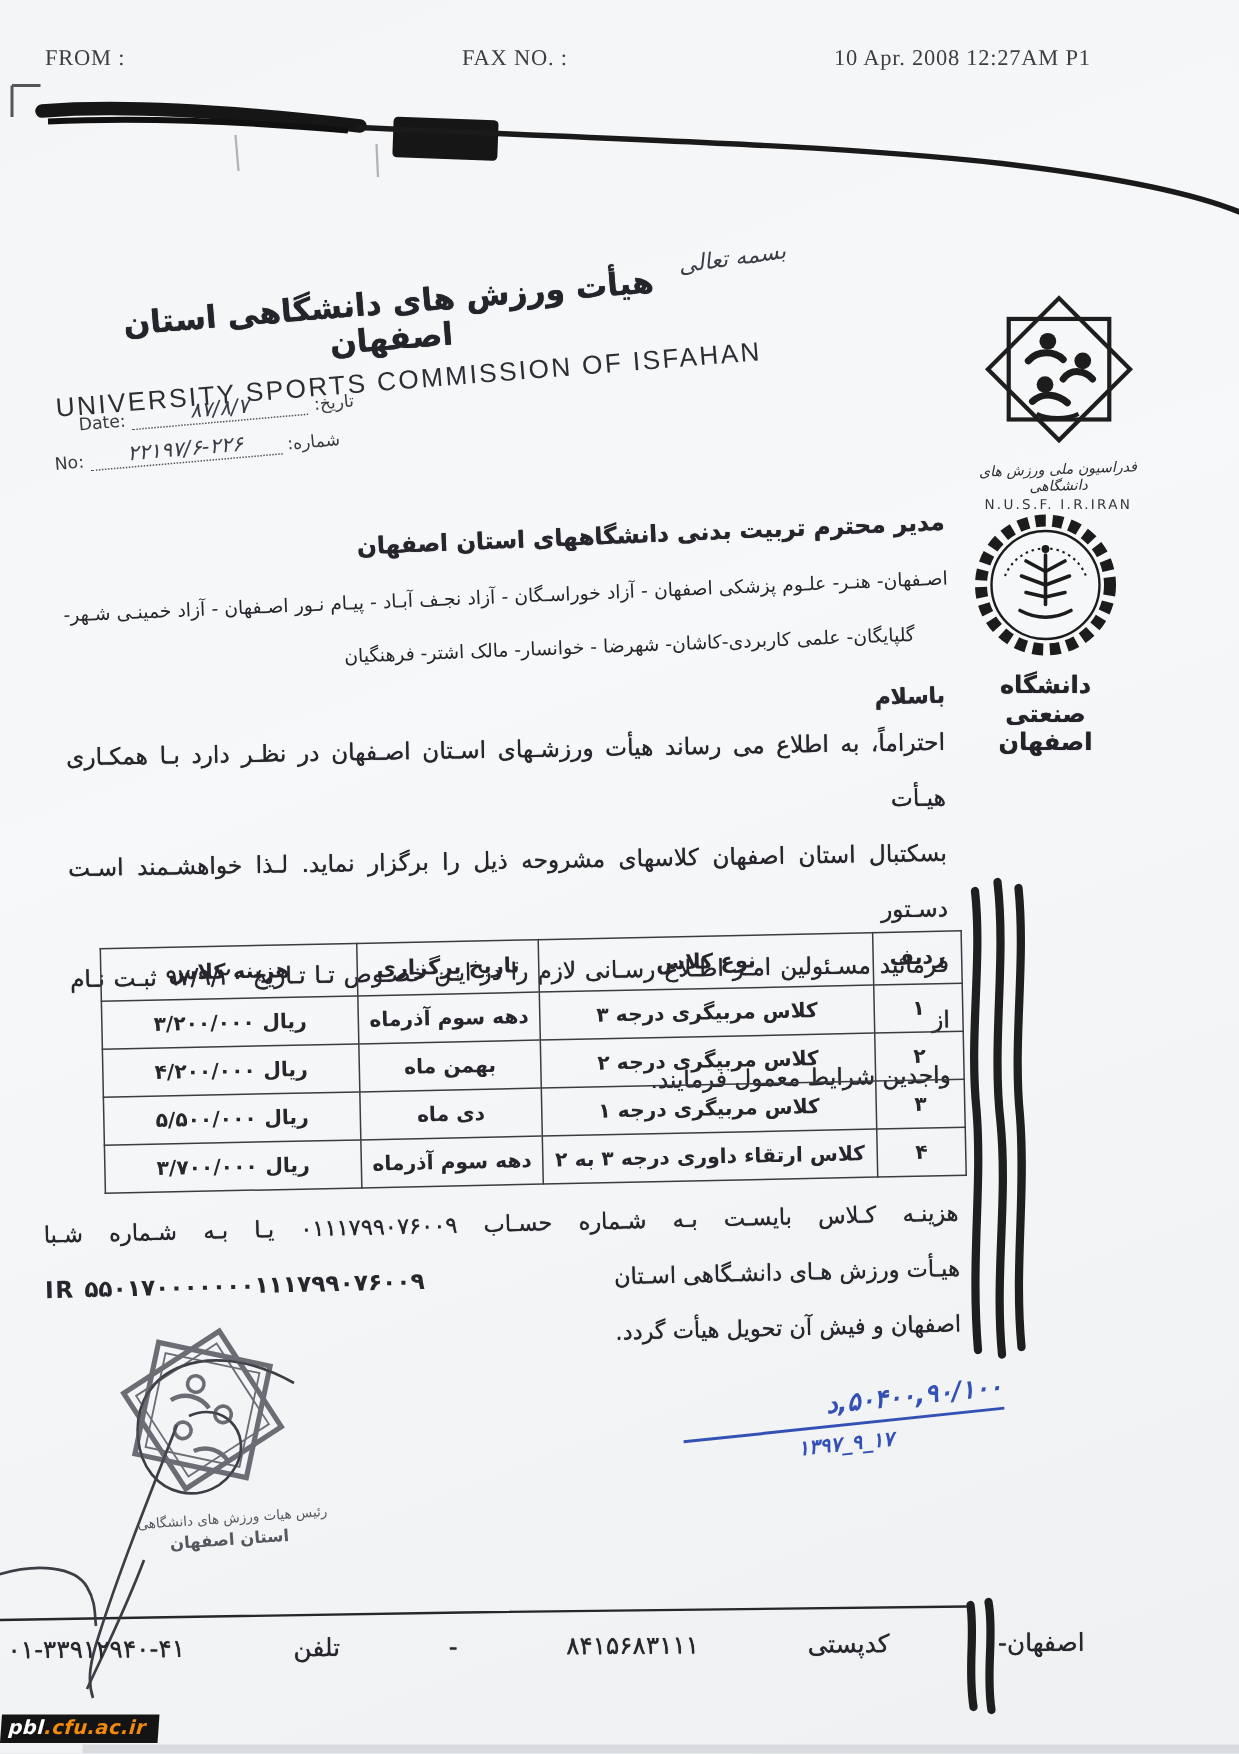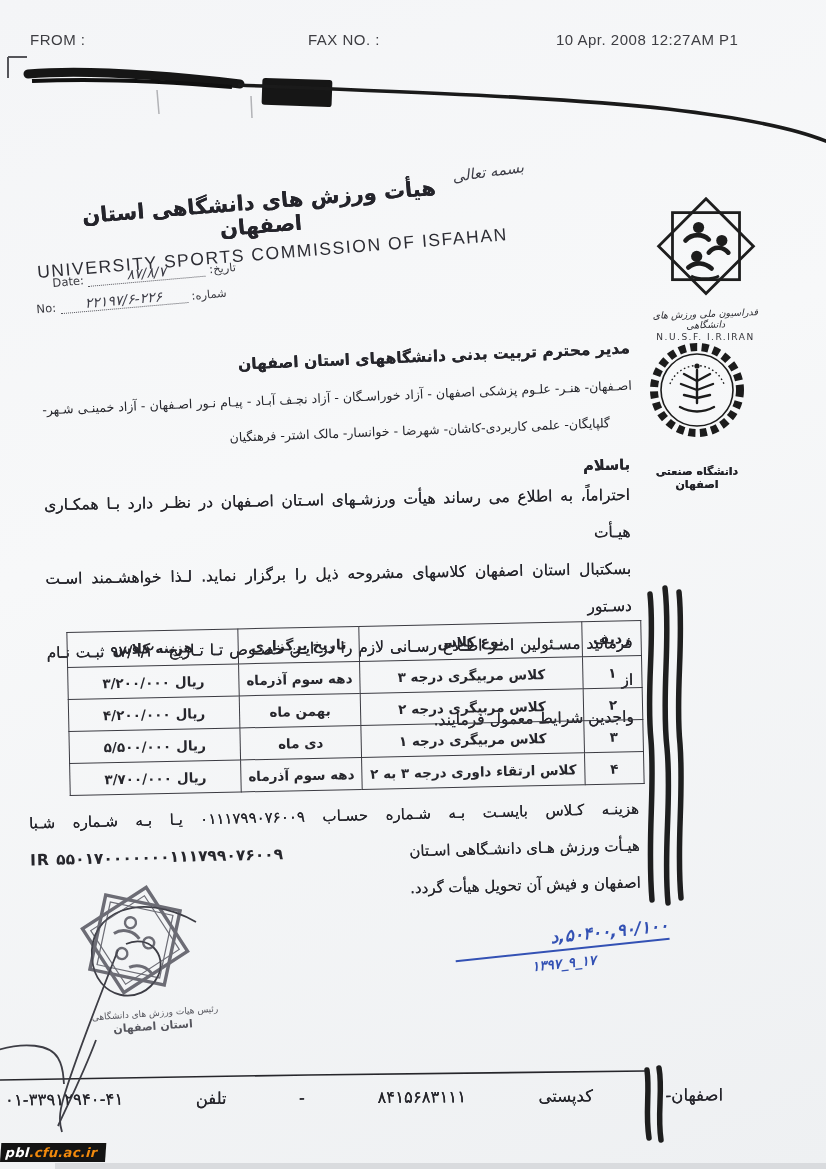--- a/index.html
+++ b/index.html
@@ -1,21 +1,21 @@
 <!DOCTYPE html>
 <html><head>
 <meta charset="utf-8">
 <style>
   html,body{margin:0;padding:0;background:#e9ebed;}
   .page{position:relative;width:826px;height:1169px;overflow:hidden;
         background:linear-gradient(160deg,#f4f5f7 0%,#f7f8f9 40%,#eef0f2 100%);
         font-family:"DejaVu Sans",sans-serif;color:#26262c;}
   .abs{position:absolute;}
   .fa{direction:rtl;unicode-bidi:embed;}
-  .mono{font-family:Liberation Sans, sans-serif;}
+  .mono{font-family:Liberation Serif, serif;}
   .inkish{text-shadow:0 0 .5px currentColor;}
   .jline{text-align:justify;text-align-last:justify;}
   .artifact-svg{position:absolute;left:0;top:0;pointer-events:none;}
   
   .faxrow span{color:#3d3d42;font-size:15px;letter-spacing:.5px;}
   
   .title-fa{font-weight:bold;font-size:21px;letter-spacing:.3px;color:#24242b;}
   .title-en{font-size:17.5px;letter-spacing:1.6px;color:#2d2d34;}
   .ln-label{font-size:11.5px;color:#3a3a40;}
   .hand{font-style:italic;color:#3c3c46;}
@@ -118,21 +118,21 @@
       <path d="M23,44 A29,29 0 0 1 77,44" stroke="#1c1c1c" stroke-width="1.4" fill="none" stroke-dasharray="1.6 2.6"></path>
       <circle cx="50" cy="26" r="2.6" fill="#1c1c1c"></circle>
       <g stroke="#1c1c1c" stroke-width="2.4" fill="none" stroke-linecap="round">
         <path d="M50,30 L50,63"></path>
         <path d="M50,41 L37,34 M50,41 L63,34"></path>
         <path d="M50,50 L34,44 M50,50 L66,44"></path>
         <path d="M50,58 L37,55 M50,58 L63,55"></path>
         <path d="M33,67 Q50,76 67,67"></path>
       </g>
     </svg>
-    <div class="fa inkish" style="font-size:11px;font-weight:bold;margin-top:21px;color:#232329;">دانشگاه صنعتی اصفهان</div>
+    <div class="fa inkish" style="font-size:16px;font-weight:bold;margin-top:3px;color:#232329;">دانشگاه صنعتی اصفهان</div>
   </div>
 
   <div class="abs fa inkish" style="left:160px;top:349px;width:470px;text-align:right;font-size:15.5px;font-weight:bold;transform:rotate(-2.4deg);">مدیر محترم تربیت بدنی دانشگاههای استان اصفهان</div>
   <div class="abs fa jline" style="left:42px;top:390px;width:590px;font-size:12.5px;transform:rotate(-2.4deg);white-space:nowrap;">اصـفهان- هنـر- علـوم پزشکی اصفهان - آزاد خوراسـگان - آزاد نجـف آبـاد - پیـام نـور اصـفهان - آزاد خمینـی شـهر-</div>
   <div class="abs fa" style="left:205px;top:423px;width:405px;text-align:right;font-size:12.5px;transform:rotate(-2.2deg);">گلپایگان- علمی کاربردی-کاشان- شهرضا - خوانسار- مالک اشتر- فرهنگیان</div>
 
   <div class="abs fa inkish" style="left:430px;top:459px;width:200px;text-align:right;font-size:14.5px;font-weight:bold;transform:rotate(-1.5deg);">باسلام</div>
 
   <div class="abs" style="left:46px;top:482px;width:586px;transform:rotate(-1deg);">
     <div class="fa jline inkish" style="font-size:15.5px;line-height:37px;">احتراماً، به اطلاع می رساند هیأت ورزشـهای اسـتان اصـفهان در نظـر دارد بـا همکـاری هیـأت</div>

